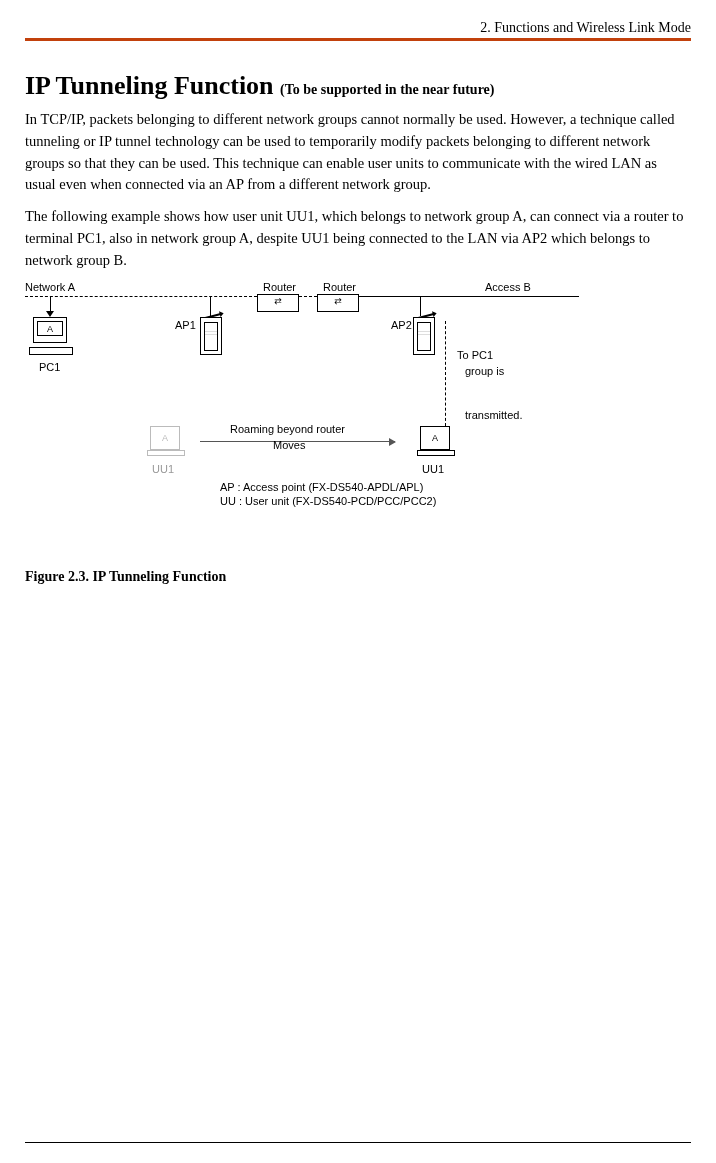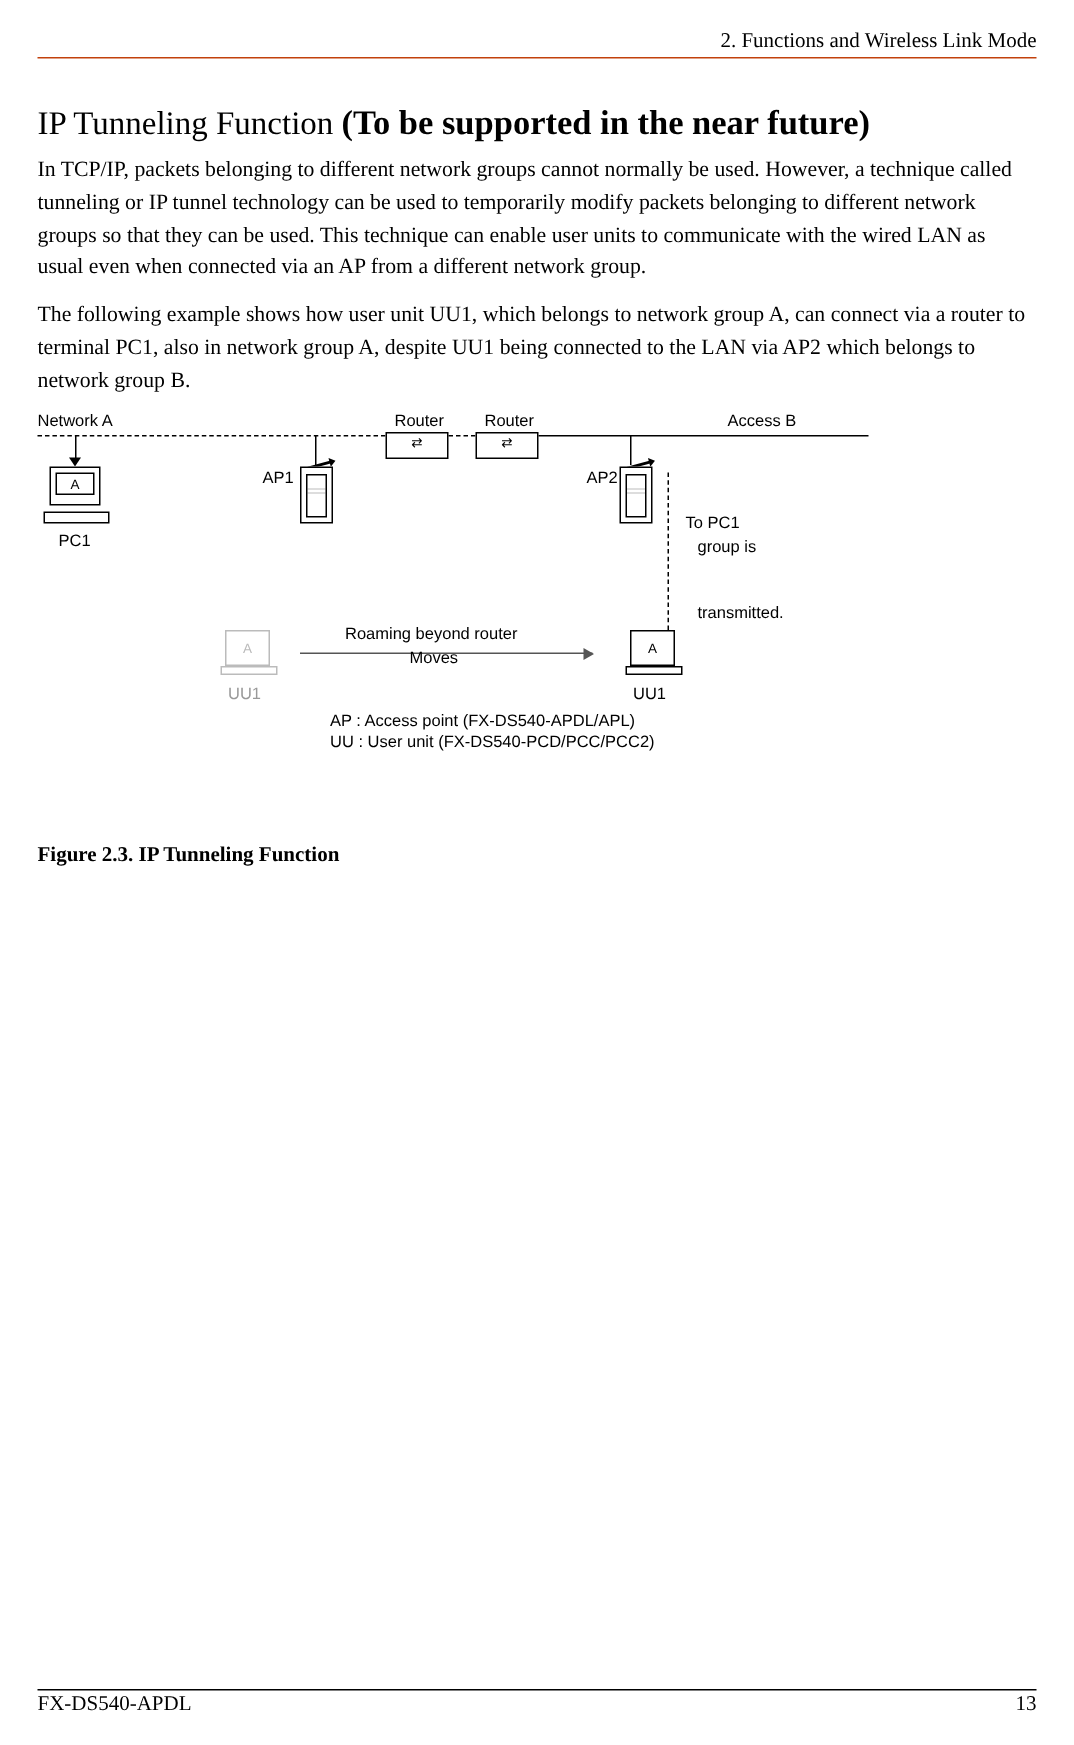--- a/index.html
+++ b/index.html
@@ -12,33 +12,33 @@
       background: #fff;
       color: #000;
       width: 716px;
       height: 1163px;
       position: relative;
       padding: 20px 25px;
     }
     .header-bar {
       text-align: right;
       font-size: 14px;
-      border-bottom: 1px solid #c2410c;
+      border-bottom: 3px solid #c2410c;
       padding-bottom: 2px;
       margin-bottom: 30px;
     }
     .title-line {
       margin-bottom: 8px;
     }
     .title-main {
-      font-size: 22px;
-      font-weight: normal;
+      font-size: 26px;
+      font-weight: bold;
     }
     .title-sub {
-      font-size: 23px;
+      font-size: 14px;
       font-weight: bold;
     }
     .para {
       font-size: 14.5px;
       line-height: 1.5;
       margin-bottom: 10px;
       text-align: left;
     }
     .diagram {
       position: relative;
@@ -309,17 +309,13 @@
   <span class="lbl" style="left:397px; top:182px;">UU1</span>
 
   <span class="lbl" style="left:195px; top:200px;">AP  : Access point (FX-DS540-APDL/APL)</span>
   <span class="lbl" style="left:195px; top:214px;">UU : User unit (FX-DS540-PCD/PCC/PCC2)</span>
 </div>
 
 <div class="figure-caption">Figure 2.3.  IP Tunneling Function</div>
 
 <div class="footer">
   <div class="footer-line"></div>
-  <div class="footer-row">
-    <span>FX-DS540-APDL</span>
-    <span>13</span>
-  </div>
 </div>
 
 </body></html>

